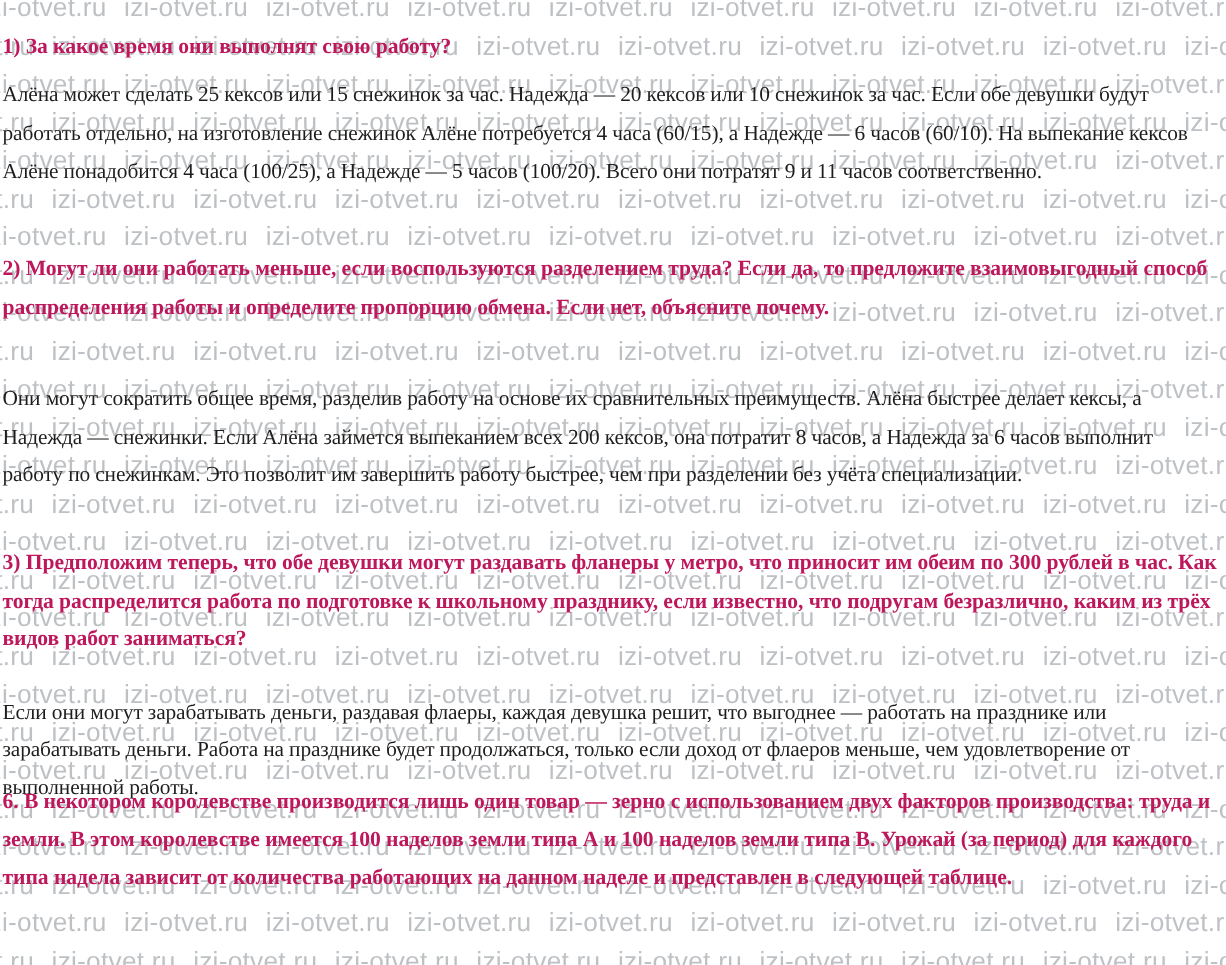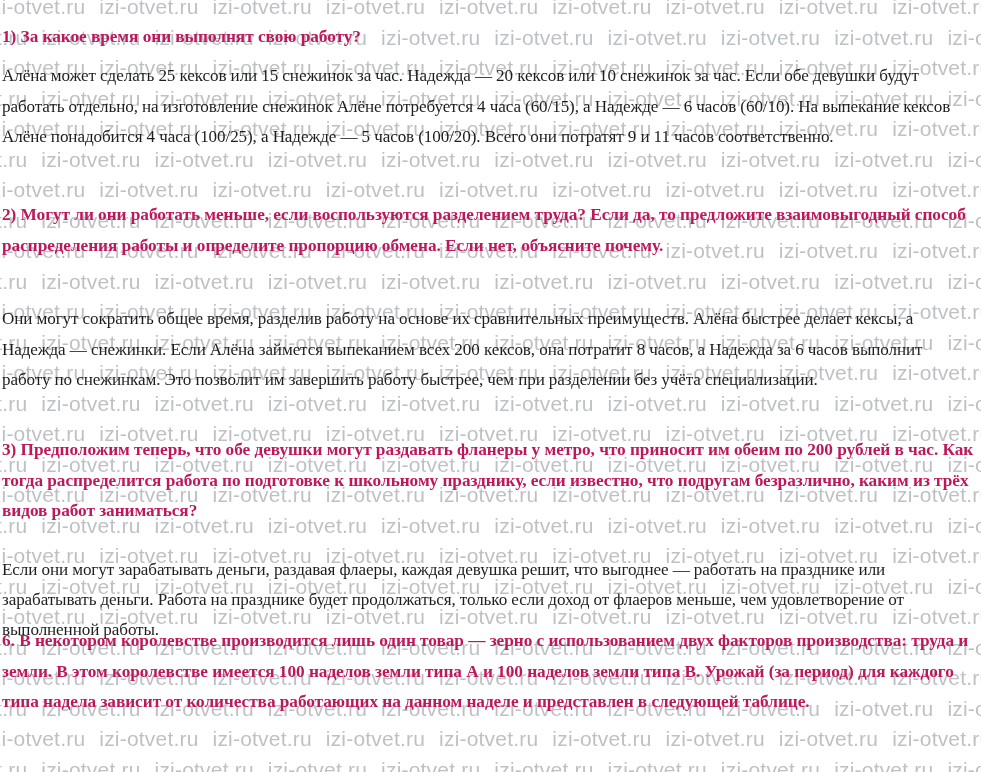--- a/index.html
+++ b/index.html
@@ -106,19 +106,19 @@
 <div id="content-layer">
 
   <div class="block q-heading" style="top:22px;">1) За какое время они выполнят свою работу?</div>
 
   <div class="block answer" style="top:61px;">Алёна может сделать 25 кексов или 15 снежинок за час. Надежда — 20 кексов или 10 снежинок за час. Если обе девушки будут работать отдельно, на изготовление снежинок Алёне потребуется 4 часа (60/15), а Надежде — 6 часов (60/10). На выпекание кексов Алёне понадобится 4 часа (100/25), а Надежде — 5 часов (100/20). Всего они потратят 9 и 11 часов соответственно.</div>
 
   <div class="block q-heading" style="top:200px;">2) Могут ли они работать меньше, если воспользуются разделением труда? Если да, то предложите взаимовыгодный способ распределения работы и определите пропорцию обмена. Если нет, объясните почему.</div>
 
   <div class="block answer" style="top:304px;">Они могут сократить общее время, разделив работу на основе их сравнительных преимуществ. Алёна быстрее делает кексы, а Надежда — снежинки. Если Алёна займется выпеканием всех 200 кексов, она потратит 8 часов, а Надежда за 6 часов выполнит работу по снежинкам. Это позволит им завершить работу быстрее, чем при разделении без учёта специализации.</div>
 
-  <div class="block q-heading" style="top:435px;">3) Предположим теперь, что обе девушки могут раздавать фланеры у метро, что приносит им обеим по 200 рублей в час. Как тогда распределится работа по подготовке к школьному празднику, если известно, что подругам безразлично, каким из трёх видов работ заниматься?</div>
+  <div class="block q-heading" style="top:435px;">3) Предположим теперь, что обе девушки могут раздавать фланеры у метро, что приносит им обеим по 300 рублей в час. Как тогда распределится работа по подготовке к школьному празднику, если известно, что подругам безразлично, каким из трёх видов работ заниматься?</div>
 
   <div class="block answer tight" style="top:555px;">Если они могут зарабатывать деньги, раздавая флаеры, каждая девушка решит, что выгоднее — работать на празднике или зарабатывать деньги. Работа на празднике будет продолжаться, только если доход от флаеров меньше, чем удовлетворение от выполненной работы.</div>
 
   <div class="block q-heading" style="top:626px;">6. В некотором королевстве производится лишь один товар — зерно с использованием двух факторов производства: труда и земли. В этом королевстве имеется 100 наделов земли типа А и 100 наделов земли типа В. Урожай (за период) для каждого типа надела зависит от количества работающих на данном наделе и представлен в следующей таблице.</div>
 
 </div>
 
 </body></html>

